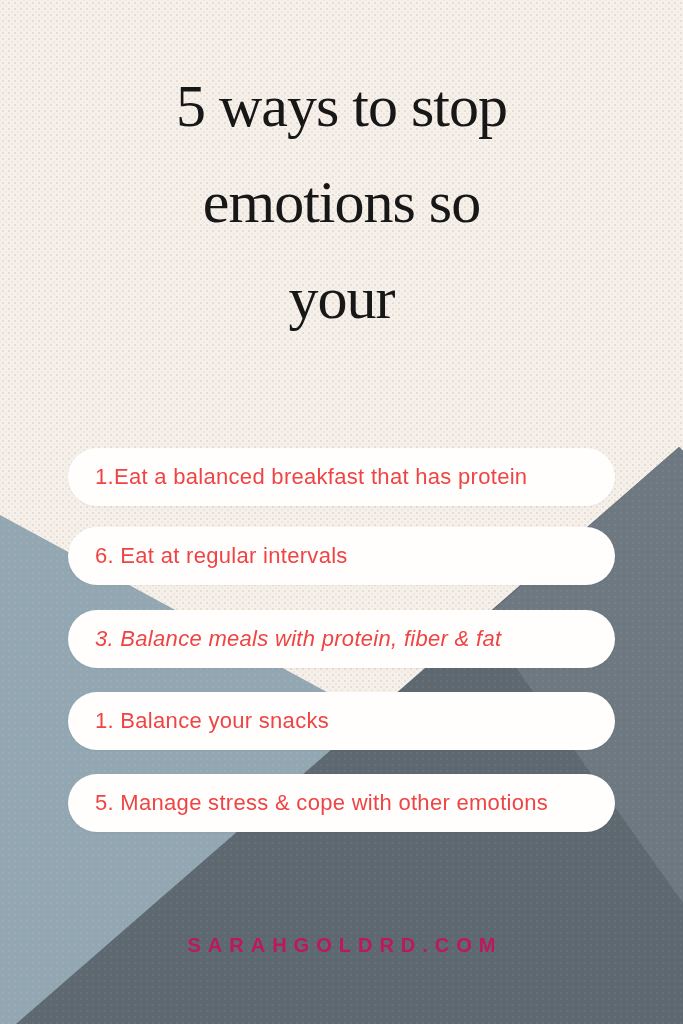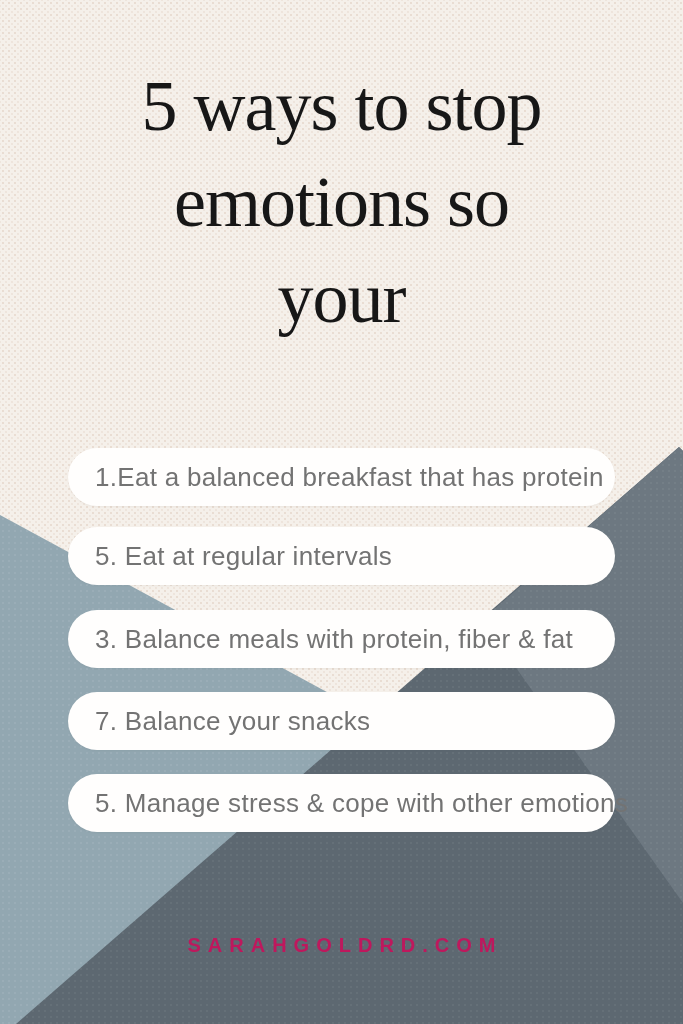--- a/index.html
+++ b/index.html
@@ -41,48 +41,48 @@
     background-size: 6px 6px;
     clip-path: polygon(482px 620px, 679px 447px, 683px 451px, 683px 903px);
   }
   .title {
     position: absolute;
     top: 58px; left: 0; right: 0;
     margin: 0;
     text-align: center;
     font-family: "Liberation Serif", "DejaVu Serif", serif;
     font-weight: 400;
-    font-size: 72px;
+    font-size: 60px;
     line-height: 96px;
     letter-spacing: -1px;
     color: #171717;
   }
   .title span { display: block; }
   .pill {
     position: absolute;
     left: 68px;
     width: 547px;
     height: 58px;
     border-radius: 29px;
     background: #fffefd;
     box-shadow: 0 1px 2px rgba(60,60,60,0.05);
     display: flex;
     align-items: center;
     box-sizing: border-box;
     padding-left: 27px;
   }
   .pill-1 { top: 448px; }
   .pill-2 { top: 527px; }
-  .pill-3 { top: 610px; }
+  .pill-3 { top: 610px; font-style: italic; }
   .pill-4 { top: 692px; }
   .pill-5 { top: 774px; }
   .pill span {
-    font-size: 26px;
+    font-size: 22px;
     letter-spacing: 0.3px;
-    color: #737373;
+    color: #ef4444;
     white-space: nowrap;
   }
   .footer {
     position: absolute;
     top: 934px; left: 0; right: 0;
     text-align: center;
     font-size: 20px;
     font-weight: 600;
     letter-spacing: 7px;
     text-indent: 7px;
@@ -102,27 +102,27 @@
   <h1 class="title">
     <span>5 ways to stop</span>
     <span>emotions so</span>
     <span>your</span>
   </h1>
 
   <div class="pill pill-1">
     <span>1.Eat a balanced breakfast that has protein</span>
   </div>
   <div class="pill pill-2">
-    <span>5. Eat at regular intervals</span>
+    <span>6. Eat at regular intervals</span>
   </div>
   <div class="pill pill-3">
     <span>3. Balance meals with protein, fiber &amp; fat</span>
   </div>
   <div class="pill pill-4">
-    <span>7. Balance your snacks</span>
+    <span>1. Balance your snacks</span>
   </div>
   <div class="pill pill-5">
     <span>5. Manage stress &amp; cope with other emotions</span>
   </div>
 
   <div class="footer">SARAHGOLDRD.COM</div>
 
 </div>
 
 </body></html>

